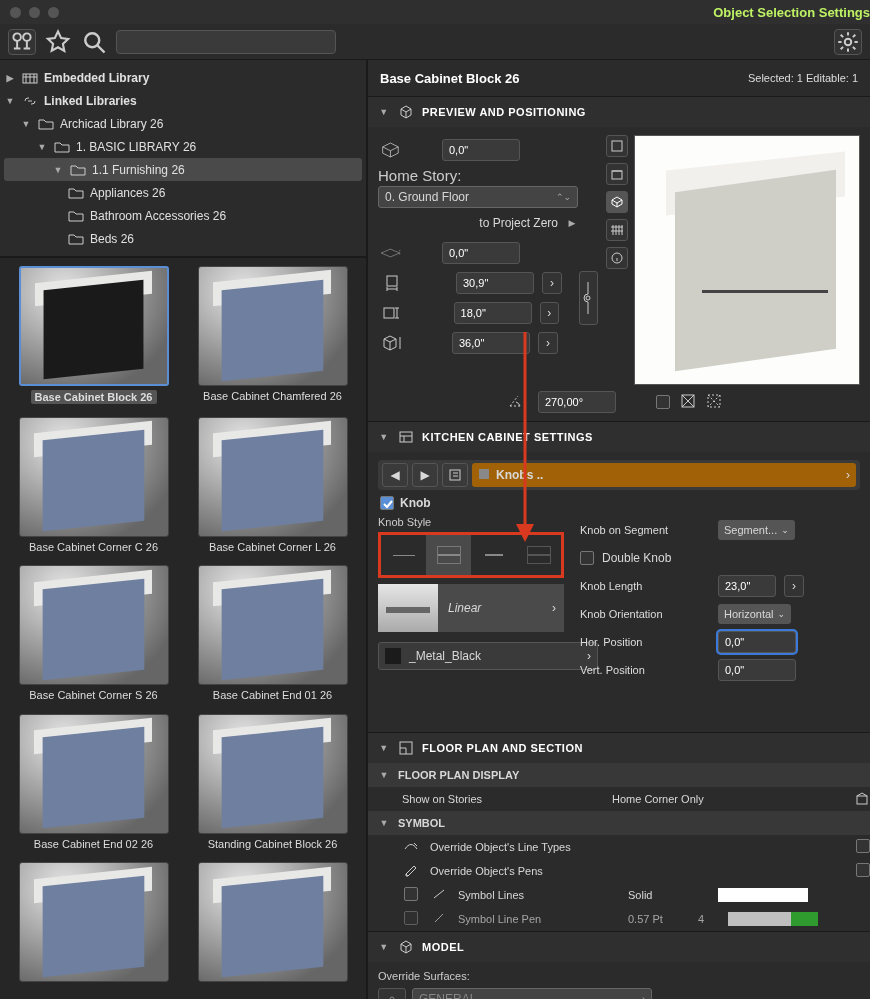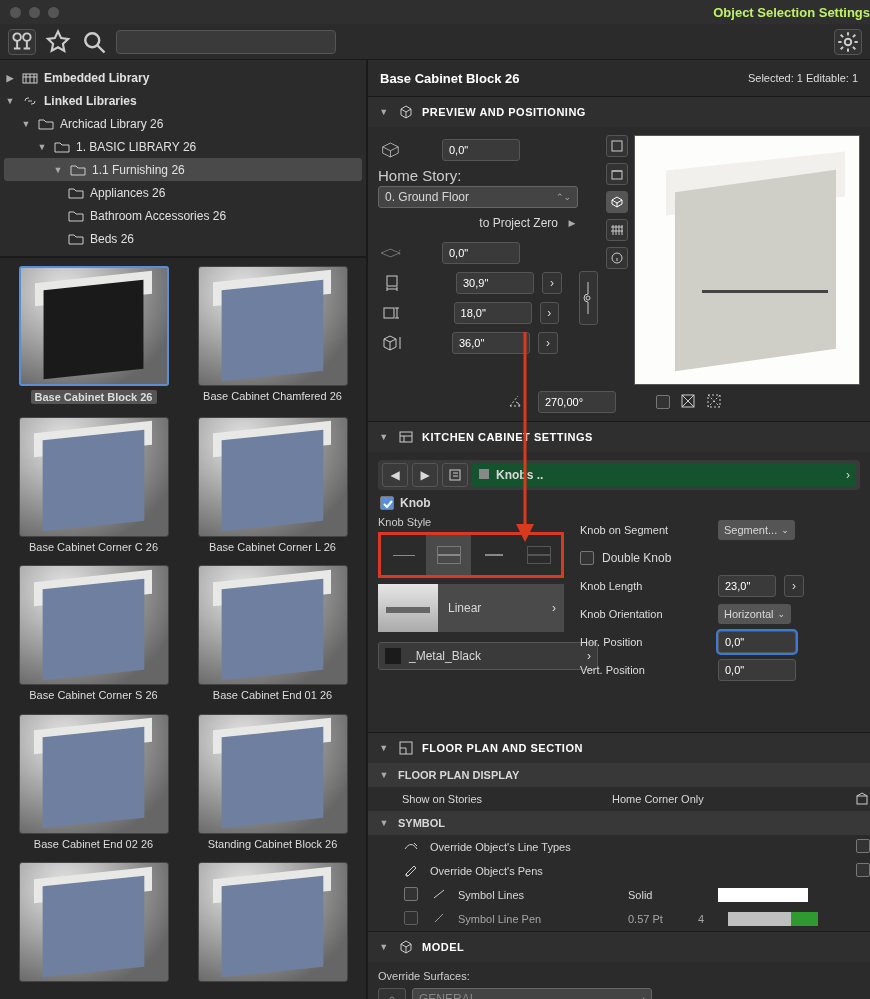--- a/index.html
+++ b/index.html
@@ -71,38 +71,38 @@
 .combo .cd { margin-left: auto; font-size: 9px; color: #aaa; }
 .chev { width: 20px; height: 22px; border: 1px solid #555; border-radius: 3px; display: flex; align-items: center; justify-content: center; background: #333; }
 
 .angle-row { display: flex; align-items: center; gap: 10px; padding: 6px 10px 0 0; justify-content: center; }
 .chk { width: 14px; height: 14px; border: 1px solid #777; border-radius: 2px; background: #333; display: inline-block; }
 .chk.on { background: #5a8fd6; }
 
 
 .pager { display: flex; align-items: center; gap: 4px; height: 30px; background: #3a3a3a; border-radius: 4px; padding: 0 4px; }
 .pager .pb { width: 26px; height: 24px; display: flex; align-items: center; justify-content: center; border: 1px solid #555; border-radius: 3px; }
-.pager .crumbs { flex: 1; display: flex; align-items: center; gap: 6px; padding-left: 6px; background: #14532d; border-radius: 3px; height: 24px; }
+.pager .crumbs { flex: 1; display: flex; align-items: center; gap: 6px; padding-left: 6px; background: #a16207; border-radius: 3px; height: 24px; }
 .pager .more { margin-left: auto; padding: 0 6px; }
 
 .knob-check { display: flex; align-items: center; gap: 6px; padding: 6px 2px; font-weight: 700; }
 
 .knob-row { display: flex; gap: 16px; }
 .knob-left { width: 186px; }
 .knob-right { flex: 1; }
 .knob-svgbox { border: 3px solid #d93a1f; height: 46px; margin-top: 4px; display: flex; }
 .knob-svgbox .ks { flex: 1; display: flex; align-items: center; justify-content: center; }
 .knob-svgbox .ks.sel { background: #4a4a4a; }
 .knob-svgbox .kline { width: 22px; height: 2px; background: #888; }
 .knob-svgbox .kframe { width: 24px; height: 18px; border: 1px solid #777; display: flex; align-items: center; justify-content: center; }
 
 .knob-preview { height: 48px; margin-top: 6px; background: #4a4a4a; display: flex; align-items: center; }
 .knob-preview .kimg { width: 60px; height: 100%; background: linear-gradient(#e6e6e6, #aaa); position: relative; }
 .knob-preview .kimg::after { content: ""; position: absolute; left: 8px; right: 8px; top: 48%; height: 6px; background: #666; }
-.knob-preview .klabel { padding-left: 10px; }
+.knob-preview .klabel { padding-left: 10px; font-style: italic; }
 .knob-preview .kc { margin-left: auto; padding-right: 8px; }
 
 .material { height: 28px; background: #3a3a3a; border: 1px solid #555; border-radius: 3px; display: flex; align-items: center; padding: 0 6px; gap: 8px; margin-top: 10px; width: 220px; }
 .swatch { width: 16px; height: 16px; background: #1b1b1b; }
 
 .kv { display: flex; align-items: center; height: 28px; gap: 8px; }
 .kv .k { width: 130px; font-size: 11px; color: #ddd; }
 .pill { height: 20px; background: #555; border-radius: 3px; padding: 0 6px; display: flex; align-items: center; font-size: 11px; }
 
 

